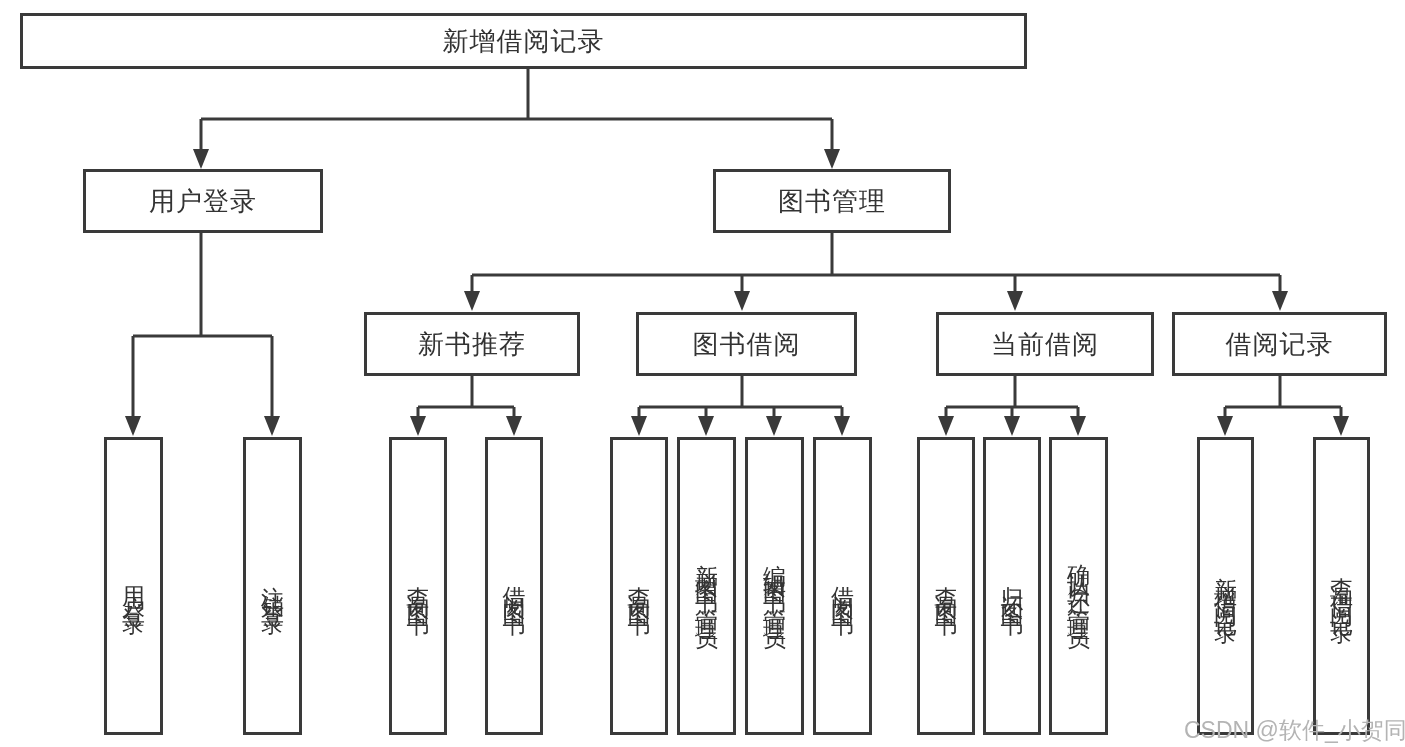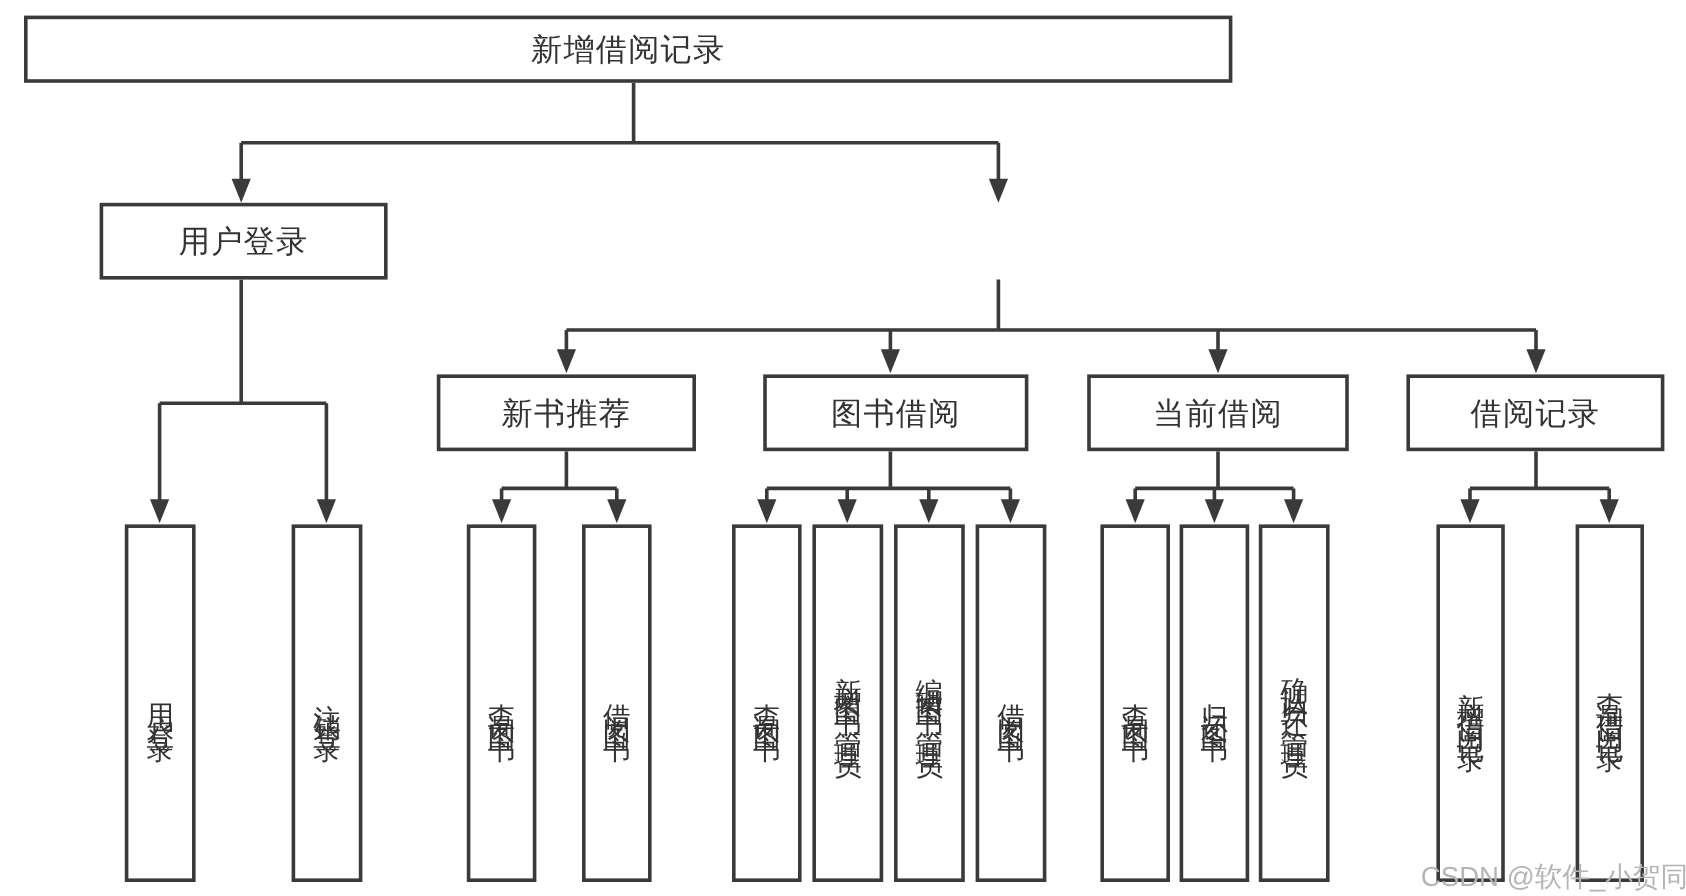--- a/index.html
+++ b/index.html
@@ -89,24 +89,25 @@
     <polygon points="1070,416 1086,416 1078,436"></polygon>
 
     <path d="M1280 376 V407 M1225 407 H1341 M1225 407 V420 M1341 407 V420"></path>
     <polygon points="1217,416 1233,416 1225,436"></polygon>
     <polygon points="1333,416 1349,416 1341,436"></polygon>
   </svg>
 
   <div class="node hnode root-node" style="left:20px; top:13px; width:1007px; height:56px;">新增借阅记录</div>
 
   <div class="node hnode" style="left:83px; top:169px; width:240px; height:64px;">用户登录</div>
+  <div class="node hnode" style="left:713px; top:169px; width:238px; height:64px;">图书管理</div>
 
   <div class="node hnode" style="left:636px; top:312px; width:221px; height:64px;">图书借阅</div>
   <div class="node hnode" style="left:364px; top:312px; width:216px; height:64px;">新书推荐</div>
-  <div class="node hnode" style="left:906px; top:312px; width:218px; height:64px;">当前借阅</div>
+  <div class="node hnode" style="left:936px; top:312px; width:218px; height:64px;">当前借阅</div>
   <div class="node hnode" style="left:1172px; top:312px; width:215px; height:64px;">借阅记录</div>
 
   <div class="node" style="left:104px; top:437px; width:59px; height:298px;">
     <span class="vtext">用户登录</span>
   </div>
   <div class="node" style="left:243px; top:437px; width:59px; height:298px;">
     <span class="vtext">注销登录</span>
   </div>
 
   <div class="node" style="left:389px; top:437px; width:58px; height:298px;">

